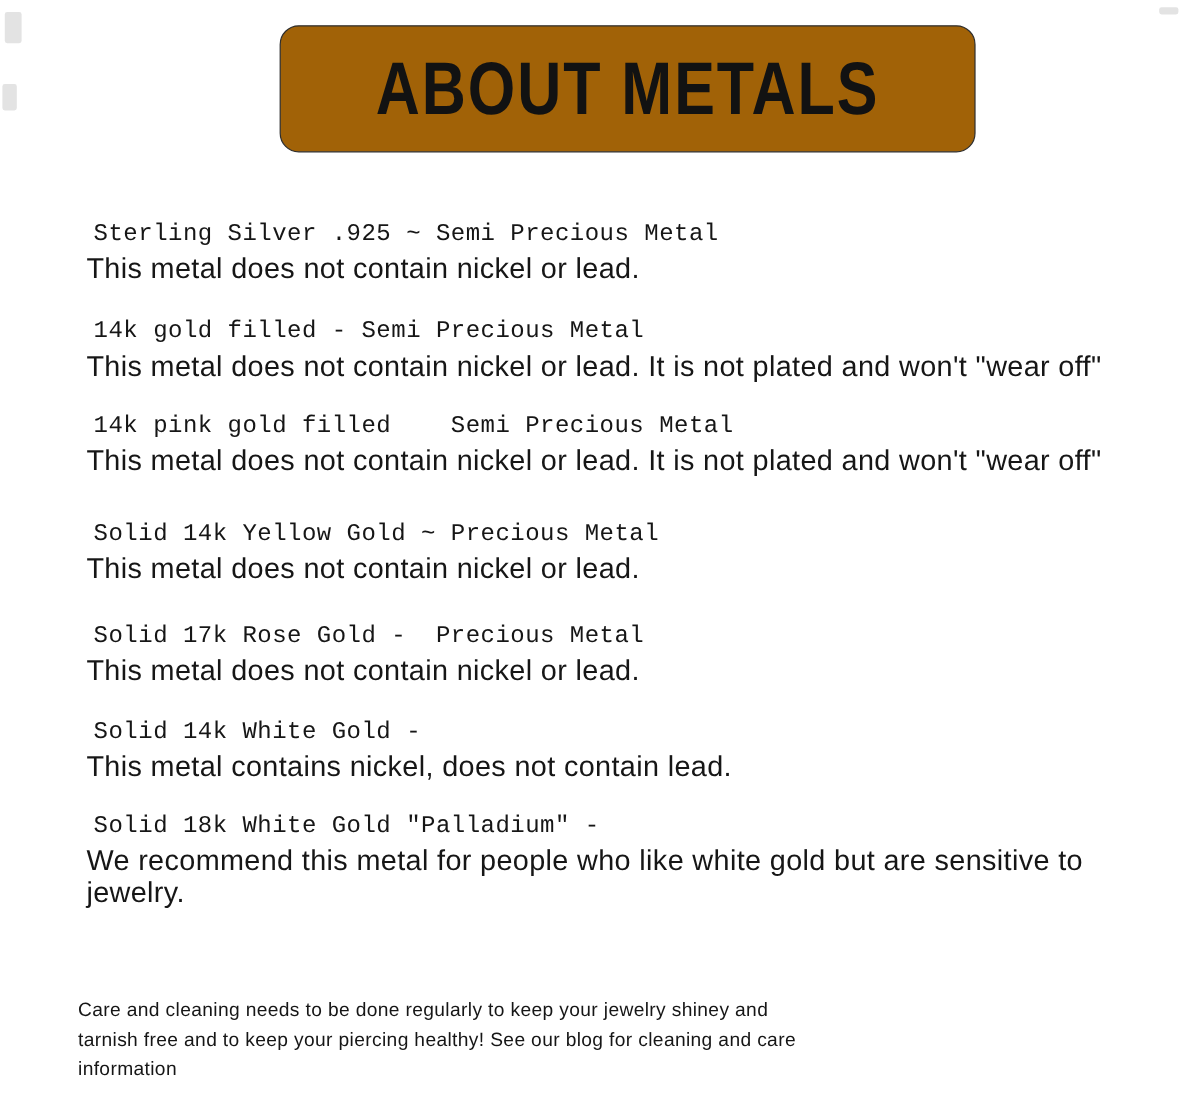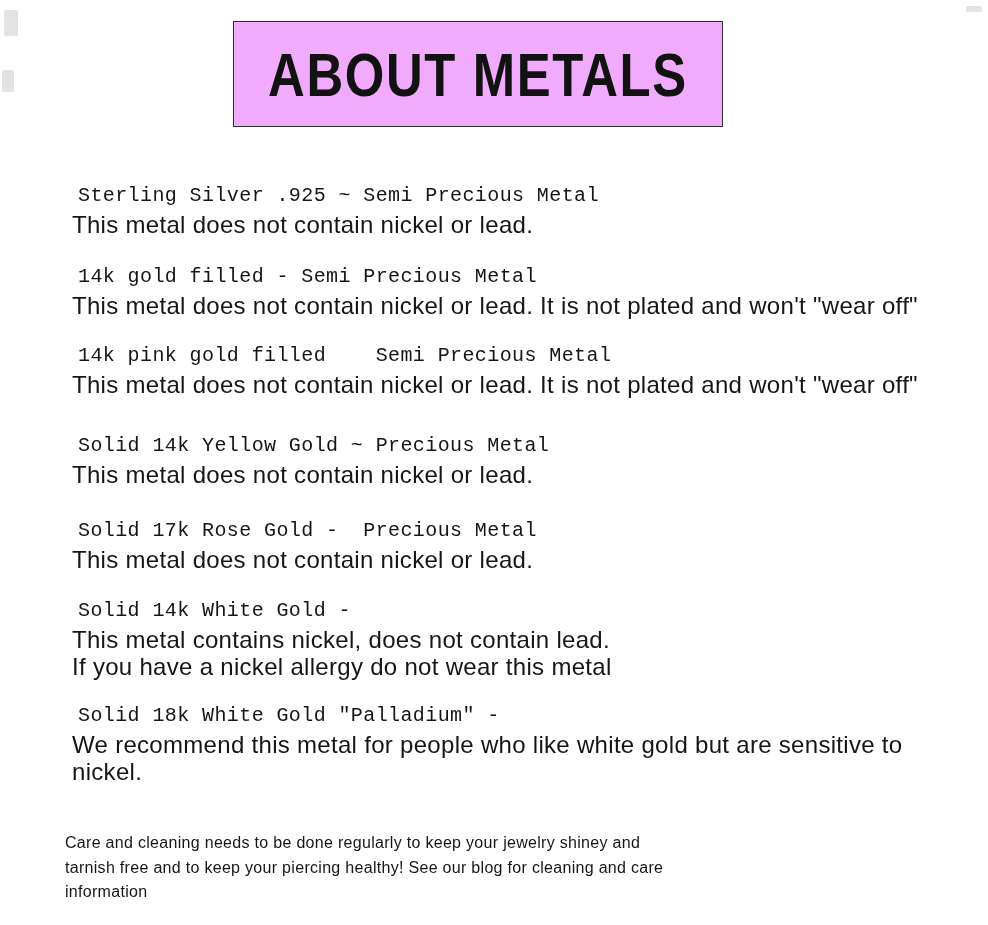--- a/index.html
+++ b/index.html
@@ -23,26 +23,26 @@
     border-radius: 2px;
   }
   .artifact.a1 { left: 4px;  top: 10px; width: 14px; height: 26px; }
   .artifact.a2 { left: 2px;  top: 70px; width: 12px; height: 22px; }
   .artifact.a3 { right: 6px; top: 6px;  width: 16px; height: 6px;  }
 
   .title-box {
     position: absolute;
     left: 233px;
     top: 21px;
-    width: 490px;
+    width: 580px;
     height: 106px;
     box-sizing: border-box;
     border: 1.6px solid #2e2e2e;
-    border-radius: 0;
-    background: #f0abfc;
+    border-radius: 16px;
+    background: #a16207;
     display: flex;
     align-items: center;
     justify-content: center;
   }
   .title-text {
     display: inline-block;
     font-size: 62px;
     font-weight: bold;
     letter-spacing: 2px;
     white-space: nowrap;
@@ -135,26 +135,25 @@
     </section>
 
     <section class="metal-section s5">
       <h2>Solid 17k Rose Gold -  Precious Metal</h2>
       <p>This metal does not contain nickel or lead.</p>
     </section>
 
     <section class="metal-section s6">
       <h2>Solid 14k White Gold -</h2>
       <p>This metal contains nickel, does not contain lead.</p>
-      <p>If you have a nickel allergy do not wear this metal</p>
     </section>
 
     <section class="metal-section s7">
       <h2>Solid 18k White Gold "Palladium" -</h2>
-      <p>We recommend this metal for people who like white gold but are sensitive to nickel.</p>
+      <p>We recommend this metal for people who like white gold but are sensitive to jewelry.</p>
     </section>
 
   </div>
 
   <div class="care-note">
     <div class="line">Care and cleaning needs to be done regularly to keep your jewelry shiney and</div>
     <div class="line">tarnish free and to keep your piercing healthy! See our blog for cleaning and care</div>
     <div class="line">information</div>
   </div>
 

